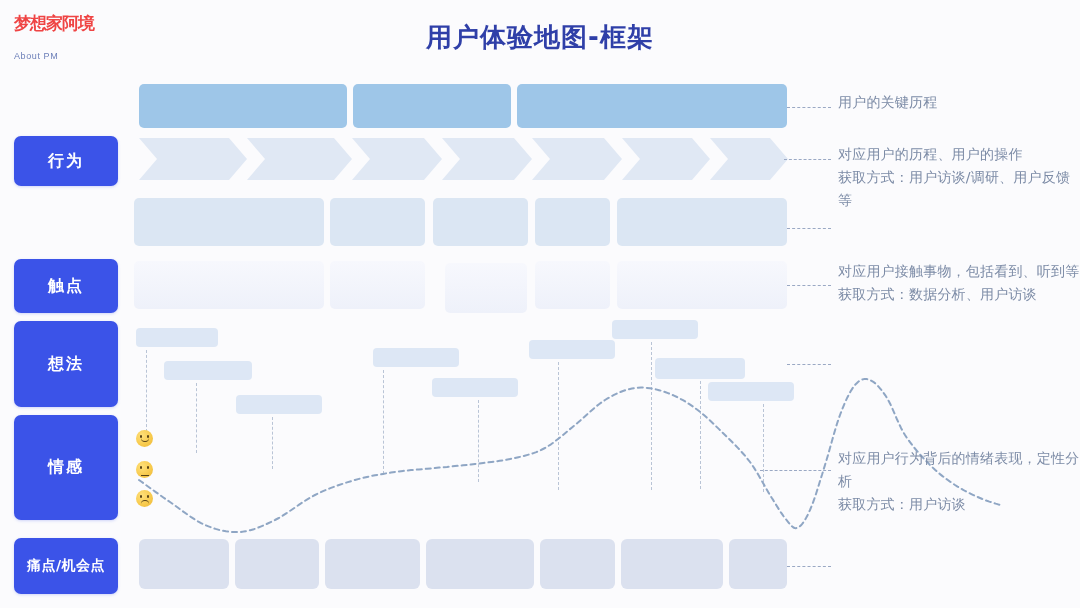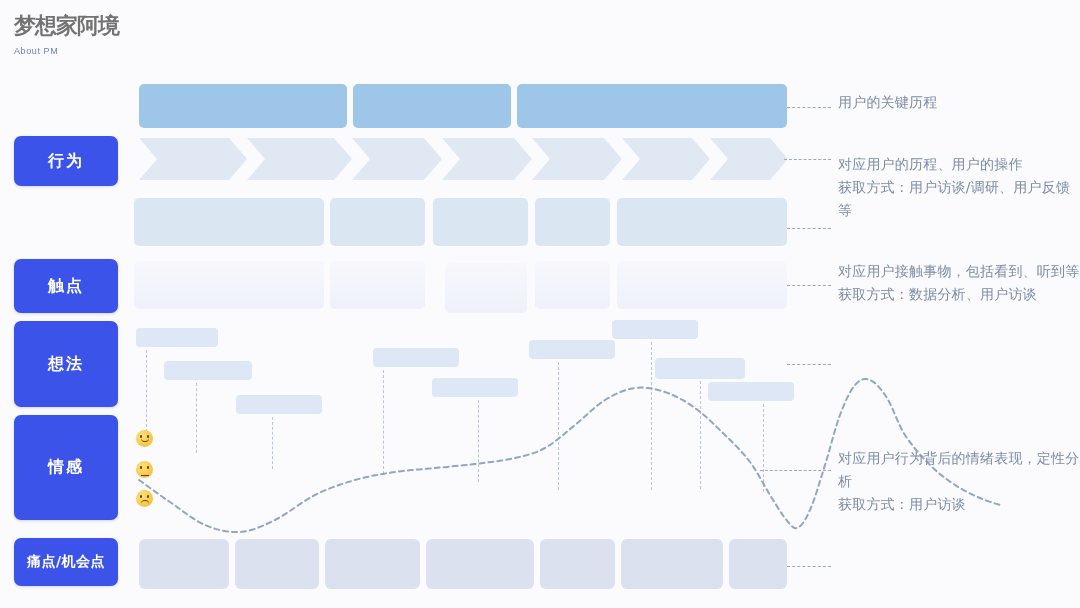--- a/index.html
+++ b/index.html
@@ -23,32 +23,32 @@
 
   
   .logo-wrap {
     position: absolute;
     left: 14px;
     top: 14px;
     width: 120px;
   }
   .logo-cn {
     font-family: "DejaVu Sans", sans-serif;
-    font-size: 22px;
+    font-size: 17px;
     font-weight: 700;
-    color: #737373;
+    color: #ef4444;
     letter-spacing: -1px;
     line-height: 1.1;
     white-space: nowrap;
   }
   .logo-en {
     font-size: 9px;
     color: #6c7fb8;
     letter-spacing: 0.6px;
-    margin-top: 8px;
+    margin-top: 18px;
   }
   .page-title {
     position: absolute;
     left: 0;
     top: 20px;
     width: 1080px;
     text-align: center;
     font-family: "DejaVu Sans", sans-serif;
     font-size: 26px;
     font-weight: 700;
@@ -168,26 +168,27 @@
 </style>
 </head>
 <body>
 
 <div id="stage">
 
   <div class="logo-wrap">
     <div class="logo-cn">梦想家阿境</div>
     <div class="logo-en">About PM</div>
   </div>
+  <div class="page-title">用户体验地图-框架</div>
 
   <div class="row-label" style="top:136px;height:50px;">行为</div>
   <div class="row-label" style="top:321px;height:86px;">想法</div>
   <div class="row-label" style="top:259px;height:54px;">触点</div>
   <div class="row-label" style="top:415px;height:105px;">情感</div>
-  <div class="row-label small" style="top:538px;height:48px;">痛点/机会点</div>
+  <div class="row-label small" style="top:538px;height:56px;">痛点/机会点</div>
 
   <div class="blk stage" style="left:139px;top:84px;width:208px;height:44px;"></div>
   <div class="blk stage" style="left:353px;top:84px;width:158px;height:44px;"></div>
   <div class="blk stage" style="left:517px;top:84px;width:270px;height:44px;"></div>
   <div class="leader" style="left:787px;top:107px;width:44px;"></div>
 
   <div class="chev" style="left:139px;top:138px;width:108px;height:42px;"></div>
   <div class="chev" style="left:247px;top:138px;width:105px;height:42px;"></div>
   <div class="chev" style="left:352px;top:138px;width:90px;height:42px;"></div>
   <div class="chev" style="left:442px;top:138px;width:90px;height:42px;"></div>
@@ -255,20 +256,20 @@
   <div class="blk pain" style="left:139px;top:539px;width:90px;height:50px;"></div>
   <div class="blk pain" style="left:235px;top:539px;width:84px;height:50px;"></div>
   <div class="blk pain" style="left:325px;top:539px;width:95px;height:50px;"></div>
   <div class="blk pain" style="left:426px;top:539px;width:108px;height:50px;"></div>
   <div class="blk pain" style="left:540px;top:539px;width:75px;height:50px;"></div>
   <div class="blk pain" style="left:621px;top:539px;width:102px;height:50px;"></div>
   <div class="blk pain" style="left:729px;top:539px;width:58px;height:50px;"></div>
   <div class="leader" style="left:787px;top:566px;width:44px;"></div>
 
   <div class="note" style="left:838px;top:91px;width:238px;">用户的关键历程</div>
-  <div class="note" style="left:838px;top:153px;width:238px;">对应用户的历程、用户的操作
+  <div class="note" style="left:838px;top:143px;width:238px;">对应用户的历程、用户的操作
 获取方式：用户访谈/调研、用户反馈等</div>
   <div class="note" style="left:838px;top:260px;width:244px;">对应用户接触事物，包括看到、听到等
 获取方式：数据分析、用户访谈</div>
   <div class="note" style="left:838px;top:447px;width:244px;">对应用户行为背后的情绪表现，定性分析
 获取方式：用户访谈</div>
 
 </div>
 
 </body></html>

